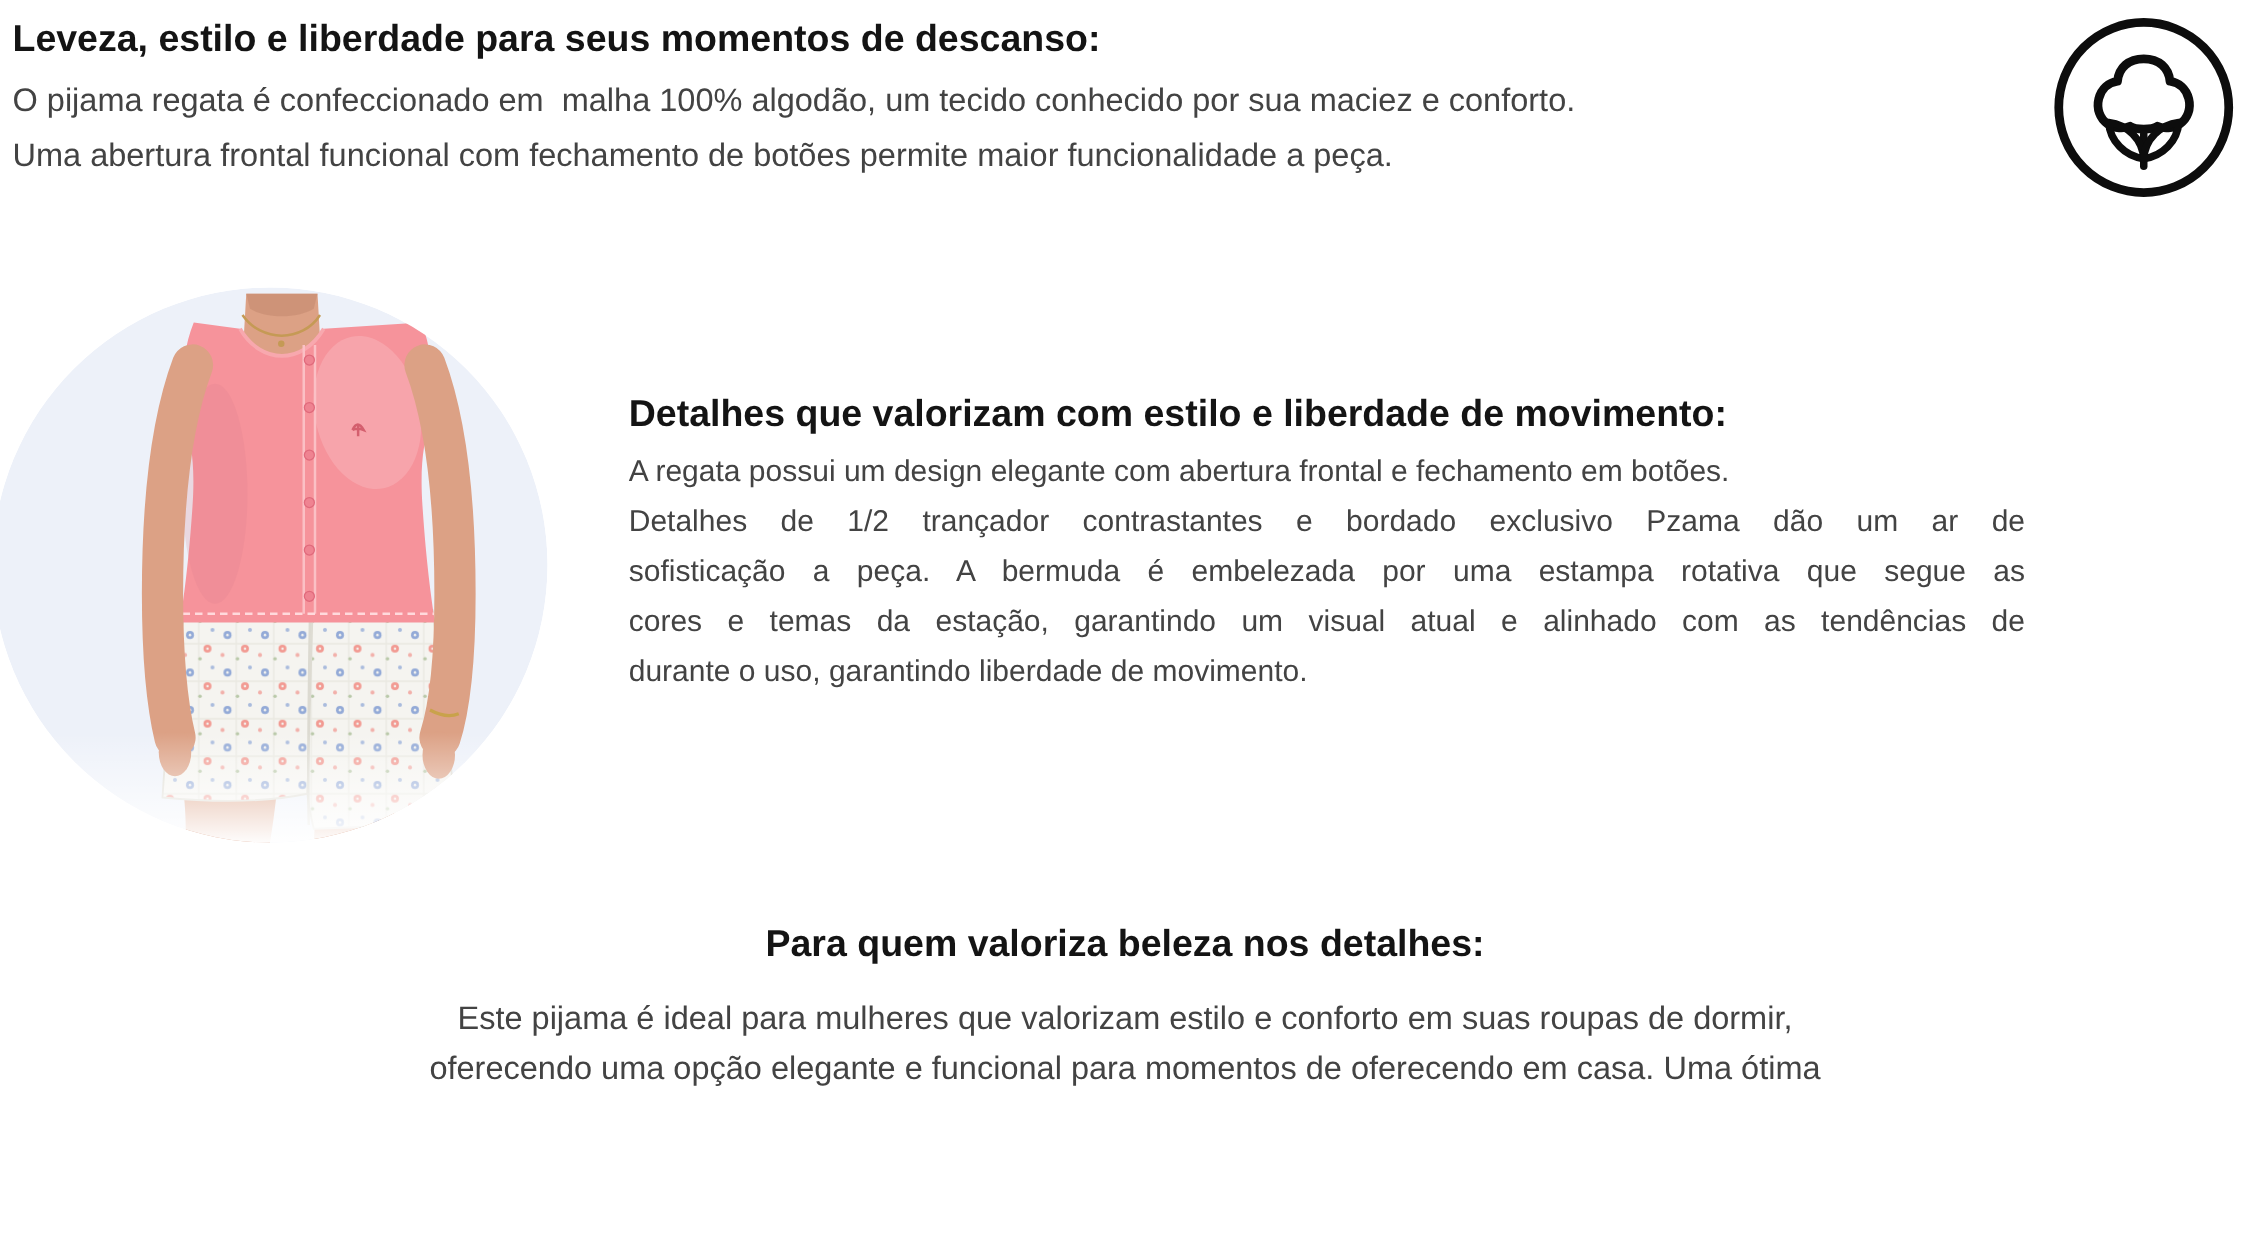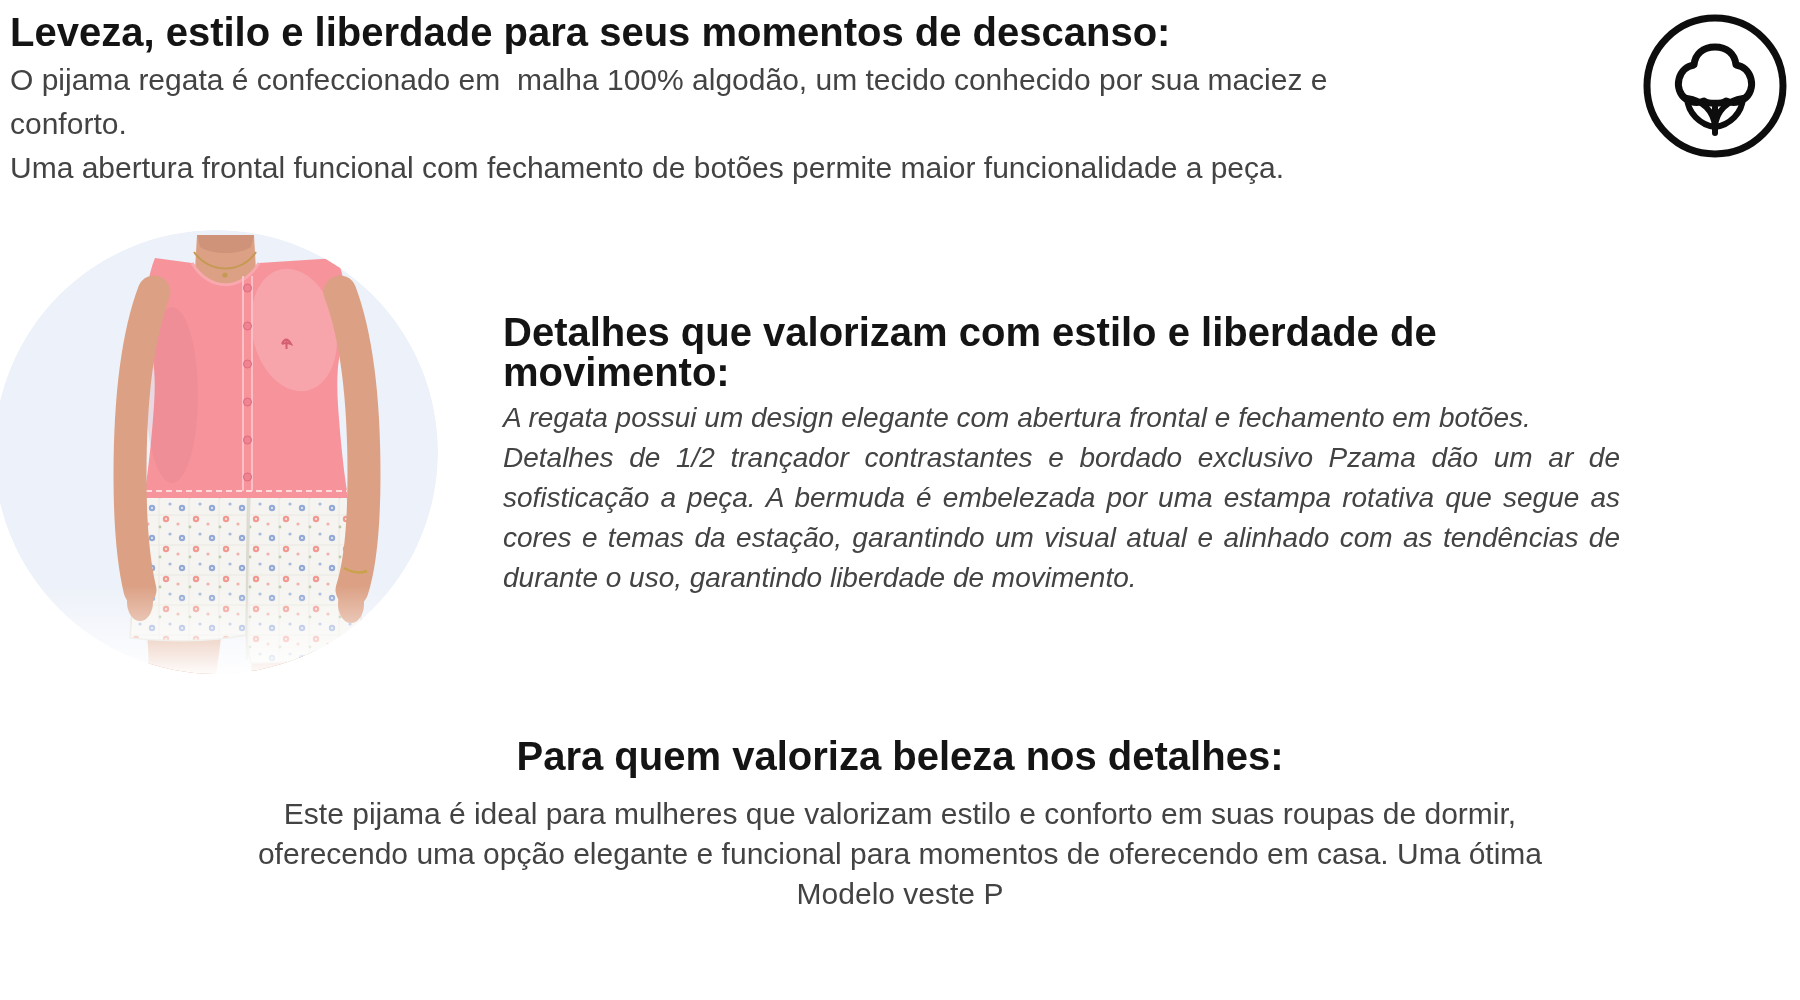--- a/index.html
+++ b/index.html
@@ -3,38 +3,38 @@
 <meta charset="utf-8">
 <style>
   html,body{margin:0;padding:0;}
   body{
     width:1800px;height:1000px;position:relative;overflow:hidden;
     background:#ffffff;
     font-family:"Liberation Sans","DejaVu Sans",sans-serif;
     -webkit-font-smoothing:antialiased;
   }
   section{position:absolute;}
-  h2{margin:0;font-size:40px;line-height:40px;font-weight:700;color:#141414;}
-  p{margin:0;font-size:30px;line-height:44px;color:#434343;}
+  h2{margin:0;font-size:30px;line-height:40px;font-weight:700;color:#141414;}
+  p{margin:0;font-size:26px;line-height:44px;color:#434343;}
   .pre{white-space:pre-wrap;}
 
   
   .intro{left:10px;top:12px;width:1420px;}
   .intro h2{margin-bottom:6px;}
 
   
   .cotton-badge{position:absolute;top:11px;right:10px;width:150px;height:150px;}
 
   
   .model-circle{position:absolute;left:-6px;top:230px;width:444px;height:444px;}
 
   
   .detalhes{left:456px;top:312px;width:1117px;margin-left:47px;}
   .detalhes h2{margin-bottom:6px;}
-  .detalhes p{font-size:28px;line-height:40px;font-style:italic;}
+  .detalhes p{font-size:24px;line-height:40px;}
   .detalhes .j{text-align:justify;text-align-last:justify;}
 
   
   .publico{left:240px;top:736px;width:1320px;text-align:center;}
   .publico h2{margin-bottom:18px;}
   .publico p{line-height:40px;}
 </style>
 </head>
 <body>
 
@@ -151,14 +151,13 @@
   <p class="j">Detalhes de 1/2 trançador contrastantes e bordado exclusivo Pzama dão um ar de</p>
   <p class="j">sofisticação  a peça. A bermuda é embelezada por uma estampa rotativa que segue as</p>
   <p class="j">cores e temas da estação, garantindo um visual atual e alinhado com as tendências de</p>
   <p>durante o uso, garantindo liberdade de movimento.</p>
 </section>
 
 <section class="publico">
   <h2>Para quem valoriza beleza nos detalhes:</h2>
   <p>Este pijama é ideal para mulheres que valorizam estilo e conforto em suas roupas de dormir,</p>
   <p>oferecendo uma opção elegante e funcional para momentos de oferecendo em casa. Uma ótima</p>
-  <p>Modelo veste P</p>
 </section>
 
 </body></html>

